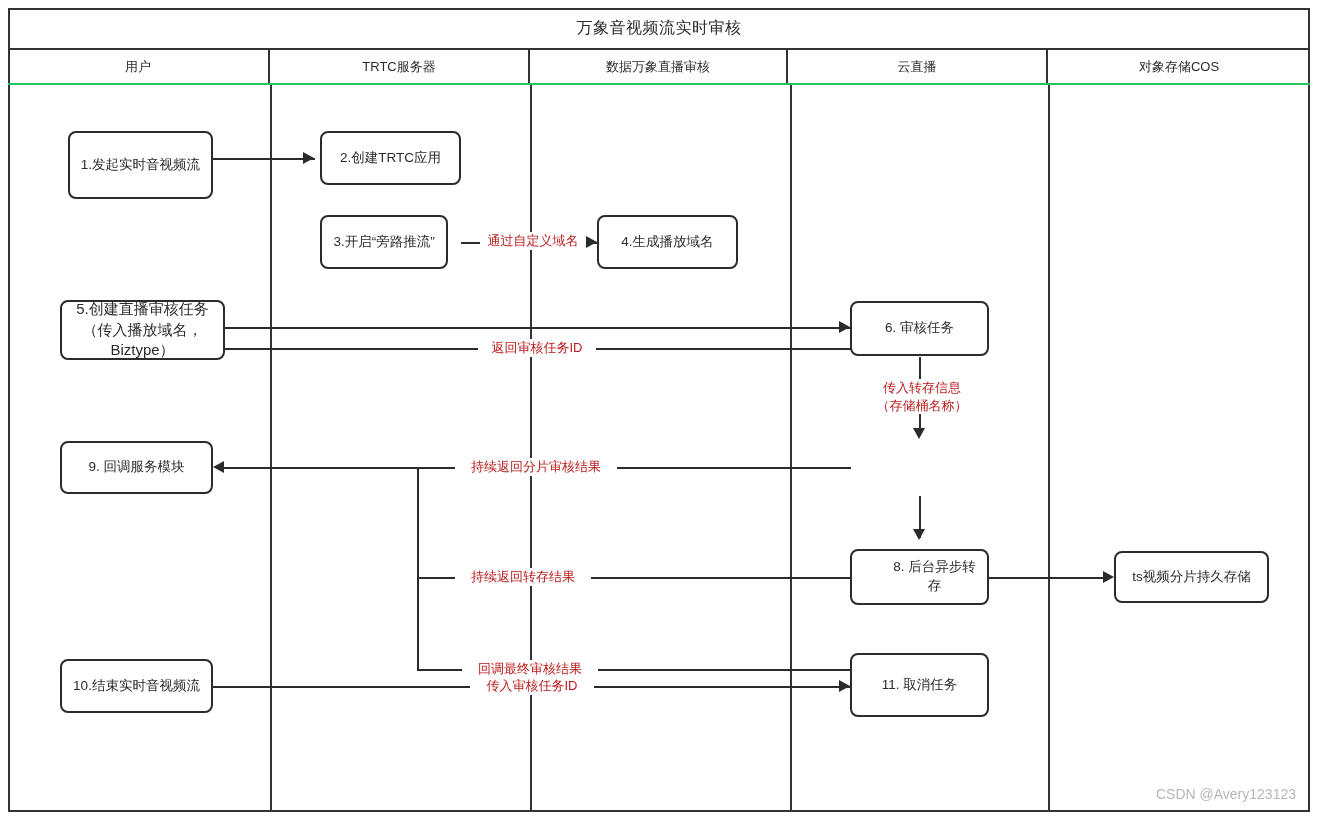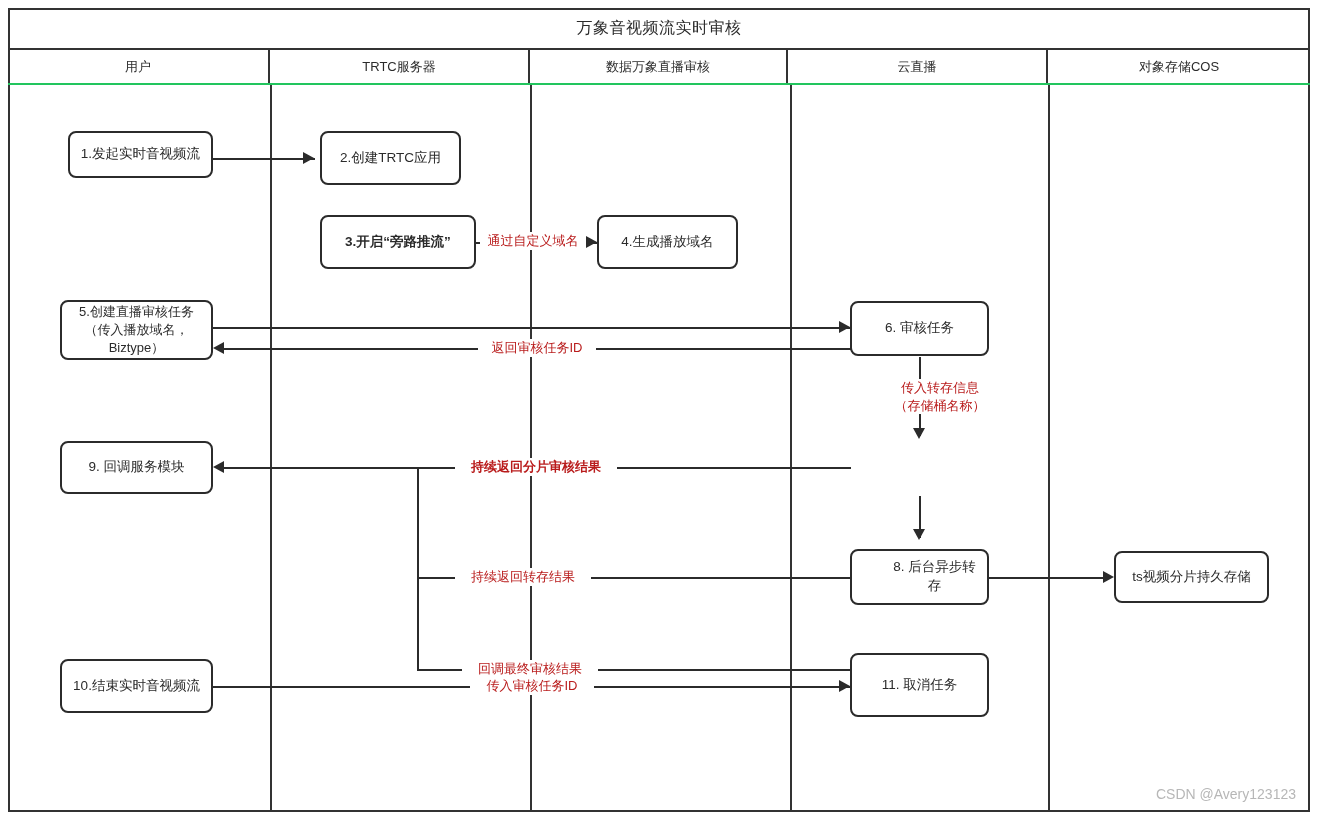--- a/index.html
+++ b/index.html
@@ -189,56 +189,56 @@
 
   <div class="hline" style="left:213px; top:327px; width:638px;"></div>
   <div class="arrow-r" style="left:839px; top:321px;"></div>
 
   <div class="hline" style="left:224px; top:348px; width:627px;"></div>
   <div class="arrow-l" style="left:213px; top:342px;"></div>
   <div class="edge-label" style="left:478px; top:339px; width:112px;">返回审核任务ID</div>
 
   <div class="vline" style="left:919px; top:357px; height:79px;"></div>
   <div class="arrow-d" style="left:913px; top:428px;"></div>
-  <div class="edge-label" style="left:875px; top:379px; width:124px;">
+  <div class="edge-label" style="left:857px; top:379px; width:124px;">
     <div>传入转存信息</div>
     <div>（存储桶名称）</div>
   </div>
 
   <div class="hline" style="left:224px; top:467px; width:627px;"></div>
   <div class="arrow-l" style="left:213px; top:461px;"></div>
-  <div class="edge-label" style="left:455px; top:458px; width:156px;font-weight:bold;">持续返回分片审核结果</div>
+  <div class="edge-label" style="left:455px; top:458px; width:156px;">持续返回分片审核结果</div>
 
   <div class="vline" style="left:919px; top:496px; height:42px;"></div>
   <div class="arrow-d" style="left:913px; top:529px;"></div>
 
   <div class="hline" style="left:417px; top:577px; width:434px;"></div>
   <div class="vline" style="left:417px; top:467px; height:112px;"></div>
   <div class="edge-label" style="left:455px; top:568px; width:130px;">持续返回转存结果</div>
 
   <div class="hline" style="left:989px; top:577px; width:115px;"></div>
   <div class="arrow-r" style="left:1103px; top:571px;"></div>
 
   <div class="hline" style="left:417px; top:669px; width:434px;"></div>
   <div class="vline" style="left:417px; top:577px; height:94px;"></div>
   <div class="edge-label" style="left:462px; top:660px; width:130px;">回调最终审核结果</div>
 
   <div class="hline" style="left:213px; top:686px; width:638px;"></div>
   <div class="arrow-r" style="left:839px; top:680px;"></div>
   <div class="edge-label" style="left:470px; top:677px; width:118px;">传入审核任务ID</div>
 
-  <div class="node" style="left:68px;  top:131px; width:145px; height:47px;text-align:center;">1.发起实时音视频流</div>
+  <div class="node" style="left:68px;  top:131px; width:145px; height:68px;text-align:center;">1.发起实时音视频流</div>
 
   <div class="node" style="left:320px; top:131px; width:141px; height:54px;">2.创建TRTC应用</div>
 
-  <div class="node" style="left:320px; top:215px; width:156px; height:54px;font-weight:bold;">3.开启“旁路推流”</div>
+  <div class="node" style="left:320px; top:215px; width:128px; height:54px;">3.开启“旁路推流”</div>
 
   <div class="node" style="left:597px; top:215px; width:141px; height:54px;">4.生成播放域名</div>
 
-  <div class="node" style="left:60px;  top:300px; width:153px; height:60px; font-size:13px;">
+  <div class="node" style="left:60px;  top:300px; width:165px; height:60px; font-size:15px;">
     <div>
       <div>5.创建直播审核任务</div>
       <div>（传入播放域名，</div>
       <div>Biztype）</div>
     </div>
   </div>
 
   <div class="node" style="left:850px; top:301px; width:139px; height:55px;">6. 审核任务</div>
 
 

